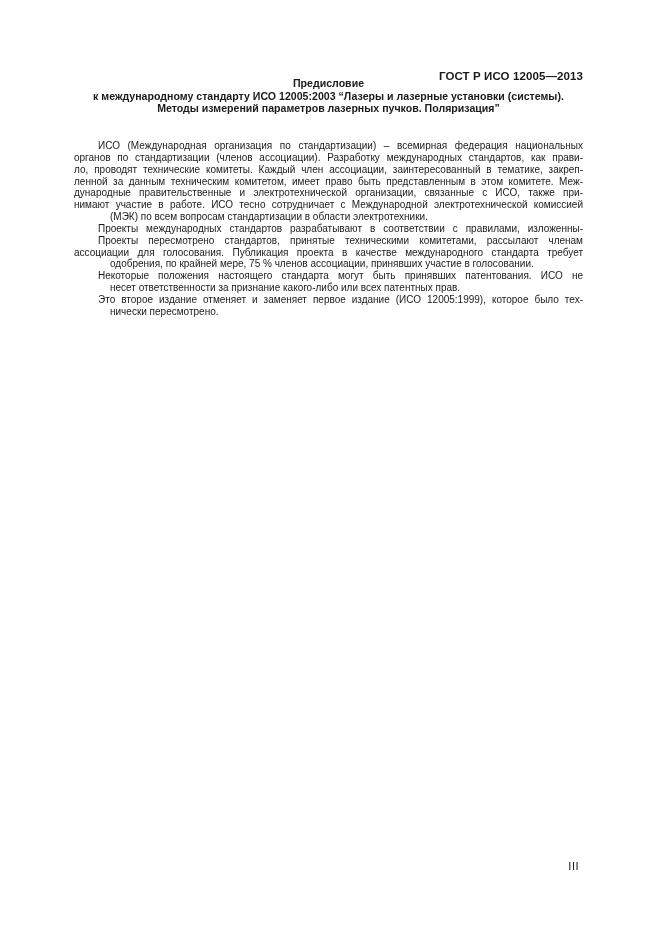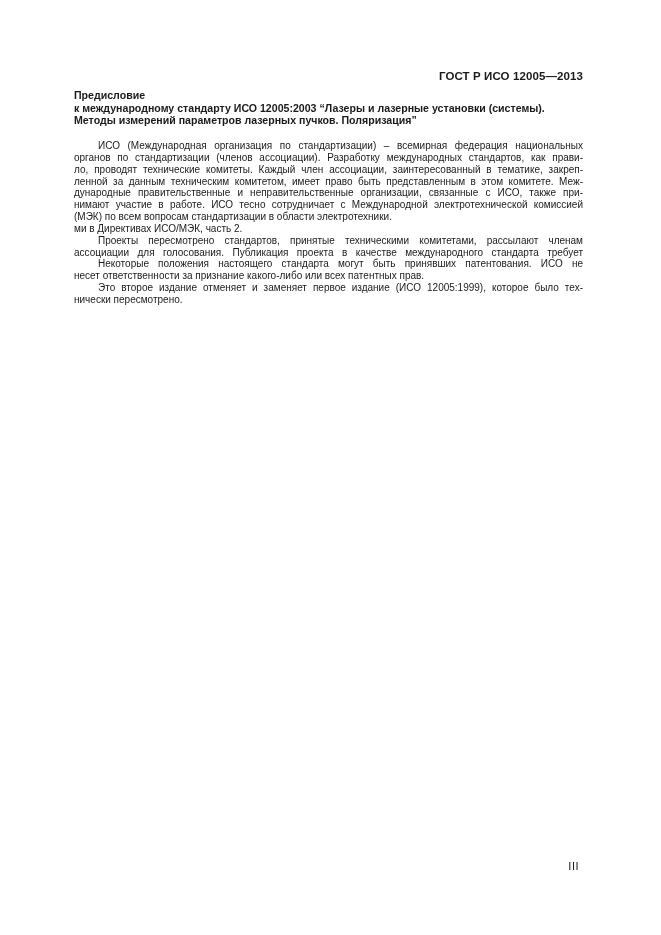--- a/index.html
+++ b/index.html
@@ -1,51 +1,52 @@
 <!DOCTYPE html>
 <html><head>
 <meta charset="utf-8">
 <style>
   html, body { margin: 0; padding: 0; background: #ffffff; }
   body { width: 661px; height: 935px; position: relative; overflow: hidden; font-family: "Liberation Sans", sans-serif; color: #1a1a1a; }
   .doc-code { position: absolute; top: 70px; right: 78px; font-weight: bold; font-size: 11.5px; letter-spacing: 0.1px; padding-left: 41px; }
-  .title-block { position: absolute; top: 89px; left: 74px; width: 509px; font-weight: bold; font-size: 10.6px; line-height: 12.6px; }
+  .title-block { position: absolute; top: 77px; left: 74px; width: 509px; text-align: center; font-weight: bold; font-size: 10.6px; line-height: 12.6px; }
   .body-text { position: absolute; top: 140px; left: 74px; width: 509px; font-size: 10px; line-height: 11.85px; }
   .ln { display: block; white-space: nowrap; text-align: justify; text-align-last: justify; height: 11.85px; overflow: visible; }
-  .ln.last { text-align-last: left; }
+  .ln.last { text-align-last: left; margin-left: 36px; }
   .ln.indent { padding-left: 24px; }
   .page-num { position: absolute; top: 860px; right: 82px; font-size: 11px; letter-spacing: 0.5px; }
 </style>
 </head>
 <body>
 
 <div class="doc-code">ГОСТ Р ИСО 12005—2013</div>
 
 <div class="title-block">
   <div>Предисловие</div>
   <div>к международному стандарту ИСО 12005:2003 “Лазеры и лазерные установки (системы).</div>
   <div>Методы измерений параметров лазерных пучков. Поляризация”</div>
 </div>
 
 <div class="body-text">
   <div>
     <span class="ln indent">ИСО (Международная организация по стандартизации) – всемирная федерация национальных</span>
     <span class="ln">органов по стандартизации (членов ассоциации). Разработку международных стандартов, как прави-</span>
     <span class="ln">ло, проводят технические комитеты. Каждый член ассоциации, заинтересованный в тематике, закреп-</span>
     <span class="ln">ленной за данным техническим комитетом, имеет право быть представленным в этом комитете. Меж-</span>
-    <span class="ln">дународные правительственные и неправительственные организации, связанные с ИСО, также при-</span>
+    <span class="ln">дународные правительственные и электротехнической организации, связанные с ИСО, также при-</span>
     <span class="ln">нимают участие в работе. ИСО тесно сотрудничает с Международной электротехнической комиссией</span>
     <span class="ln last">(МЭК) по всем вопросам стандартизации в области электротехники.</span>
   </div>
   <div>
-    <span class="ln last">ми в Директивах ИСО/МЭК, часть 2.</span>
+    <span class="ln indent">Проекты международных стандартов разрабатывают в соответствии с правилами, изложенны-</span>
   </div>
   <div>
     <span class="ln indent">Проекты пересмотрено стандартов, принятые техническими комитетами, рассылают членам</span>
     <span class="ln">ассоциации для голосования. Публикация проекта в качестве международного стандарта требует</span>
+    <span class="ln last">одобрения, по крайней мере, 75 % членов ассоциации, принявших участие в голосовании.</span>
   </div>
   <div>
     <span class="ln indent">Некоторые положения настоящего стандарта могут быть принявших патентования. ИСО не</span>
     <span class="ln last">несет ответственности за признание какого-либо или всех патентных прав.</span>
   </div>
   <div>
     <span class="ln indent">Это второе издание отменяет и заменяет первое издание (ИСО 12005:1999), которое было тех-</span>
     <span class="ln last">нически пересмотрено.</span>
   </div>
 </div>

